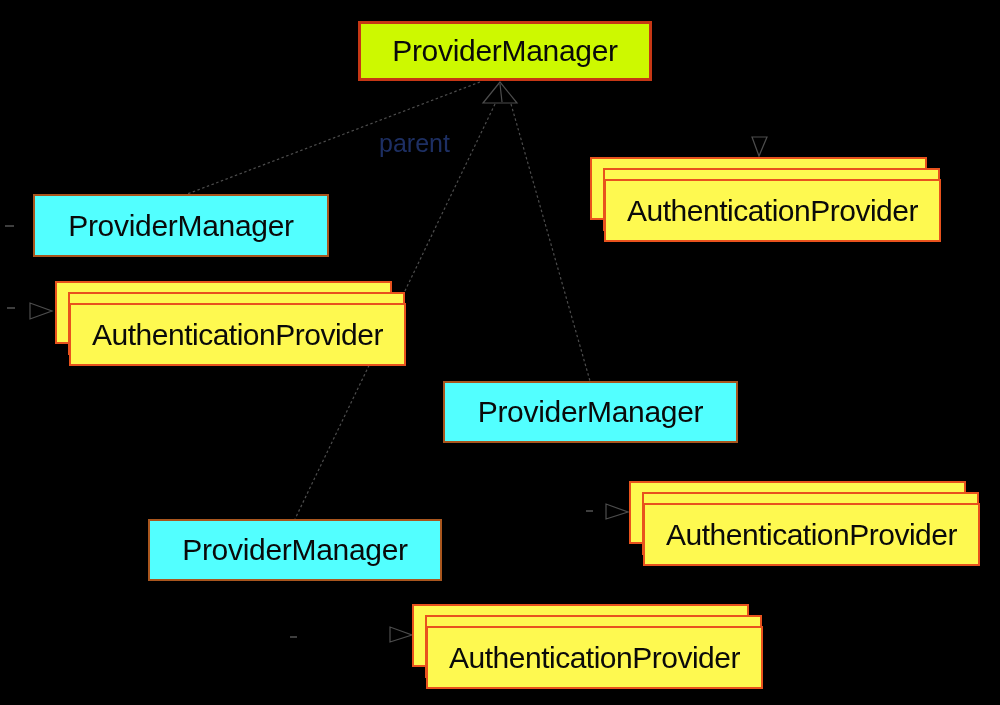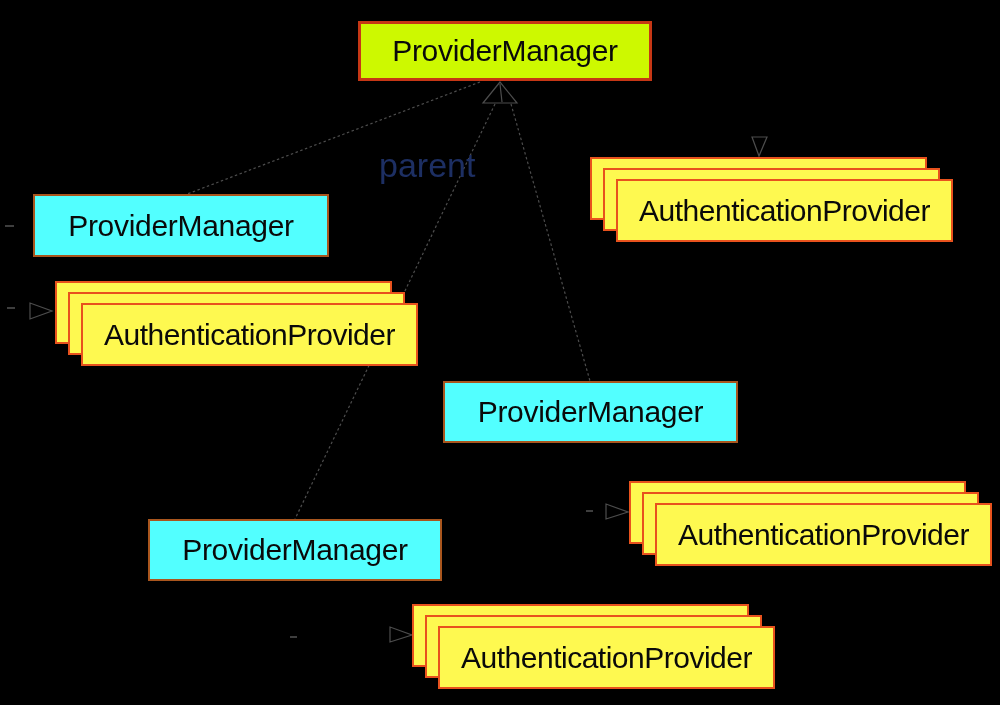--- a/index.html
+++ b/index.html
@@ -17,34 +17,34 @@
   .pm-root{background:#cdf900;border:3px solid #c63715;}
   .pm{background:#52ffff;border:2px solid #a9561e;}
   .stack{position:absolute;}
   .card{
     position:absolute;width:337px;height:63px;box-sizing:border-box;
     background:#fef950;border:2px solid #e8521d;
   }
   .card.back{left:0;top:0;}
   .card.mid{left:13px;top:11px;}
   .card.front{
-    left:26px;top:22px;display:flex;align-items:center;justify-content:center;
+    left:14px;top:22px;display:flex;align-items:center;justify-content:center;
     font-size:30px;color:#0a0a0a;letter-spacing:-0.5px;white-space:nowrap;
   }
   
   #pm-root{left:358px;top:21px;width:294px;height:60px;}
   #pm-left{left:33px;top:194px;width:296px;height:63px;}
   #pm-middle{left:443px;top:381px;width:295px;height:62px;}
   #pm-bottom{left:148px;top:519px;width:294px;height:62px;}
   #ap-top-left{left:55px;top:281px;width:363px;height:85px;}
   #ap-top-right{left:590px;top:157px;width:368px;height:86px;}
   #ap-bottom-right{left:629px;top:481px;width:366px;height:86px;}
   #ap-bottom{left:412px;top:604px;width:365px;height:86px;}
   #parent-label{
-    position:absolute;left:379px;top:146px;font-size:34px;color:#1d2f63;
+    position:absolute;left:379px;top:129px;font-size:25px;color:#1d2f63;
   }
 </style>
 </head>
 <body>
 
 <div id="stage">
 
   <svg id="edge-layer" viewBox="0 0 1000 705" xmlns="http://www.w3.org/2000/svg">
     <g stroke="#4d4d4d" stroke-width="1.2" fill="none">
 

